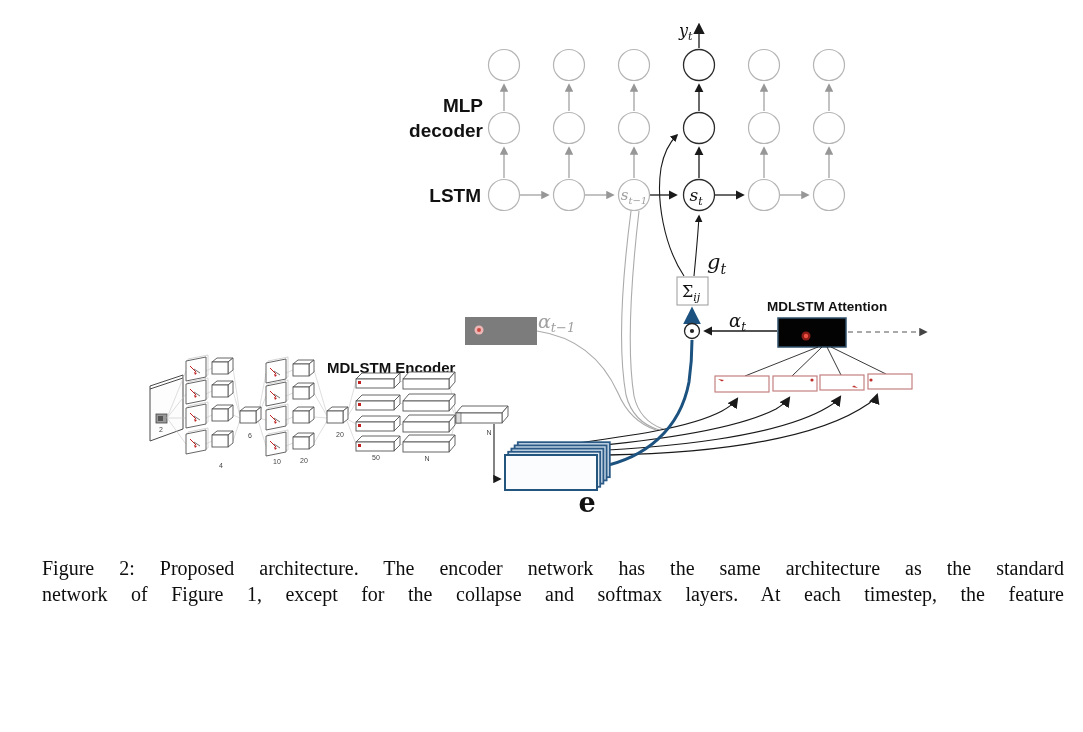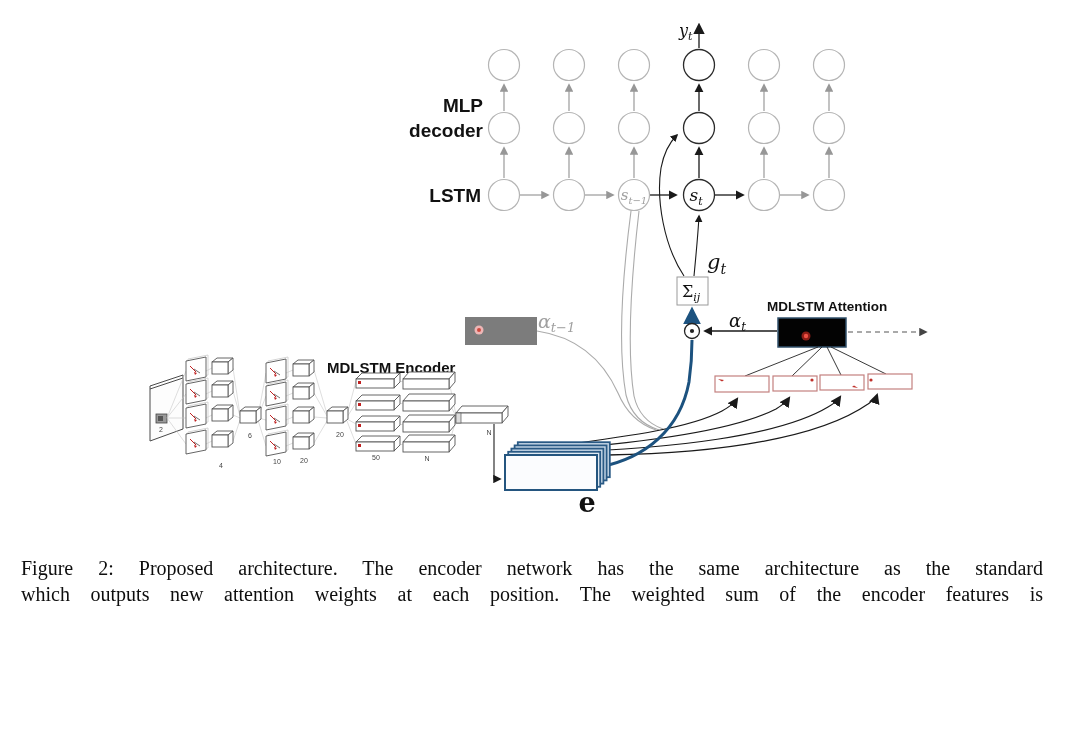--- a/index.html
+++ b/index.html
@@ -5,21 +5,21 @@
   html,body{margin:0;padding:0;background:#ffffff;}
   body{width:1083px;height:732px;position:relative;overflow:hidden;
        font-family:"Liberation Sans",sans-serif;}
   #diagram{position:absolute;left:0;top:0;}
   svg text{user-select:none;}
   .bold-lab{font-family:"Liberation Sans",sans-serif;font-weight:bold;fill:#111;}
   .math{font-family:"DejaVu Serif",serif;font-style:italic;fill:#111;}
   .math-up{font-family:"DejaVu Serif",serif;font-style:normal;fill:#111;}
   .math-gray{fill:#a0a0a0;}
   .num{font-family:"Liberation Sans",sans-serif;font-size:7px;fill:#444;}
-  .caption{position:absolute;left:21px;top:556px;width:1022px;
+  .caption{position:absolute;left:42px;top:556px;width:1022px;
            font-family:"Liberation Serif",serif;font-size:20px;
            line-height:25.8px;color:#0e0e0e;}
   .cap-line{text-align:justify;text-align-last:justify;}
   .cap-line.last{text-align-last:left;}
 </style>
 </head>
 <body>
 
 <svg id="diagram" width="1083" height="552" viewBox="0 0 1083 552">
   <defs>
@@ -287,14 +287,14 @@
     <rect x="514.6" y="445.4" width="92" height="35" fill="#c9d9e8" stroke="#2a5a85" stroke-width="1.8"></rect>
     <rect x="511.4" y="448.6" width="92" height="35" fill="#c9d9e8" stroke="#2a5a85" stroke-width="1.8"></rect>
     <rect x="508.2" y="451.8" width="92" height="35" fill="#dfe9f2" stroke="#2a5a85" stroke-width="1.8"></rect>
     <rect x="505" y="455" width="92" height="35" fill="#fbfcfe" stroke="#24557f" stroke-width="2"></rect>
     <text x="587" y="512" text-anchor="middle" font-family="DejaVu Serif, serif" font-weight="bold" font-size="27" fill="#111">e</text>
   </g>
 </svg>
 
 <div class="caption">
   <div class="cap-line">Figure 2: Proposed architecture. The encoder network has the same architecture as the standard</div>
-  <div class="cap-line">which outputs new attention weights at each position. The weighted sum of the encoder features is</div>
+  <div class="cap-line">network of Figure 1, except for the collapse and softmax layers. At each timestep, the feature</div>
 </div>
 
 </body></html>

